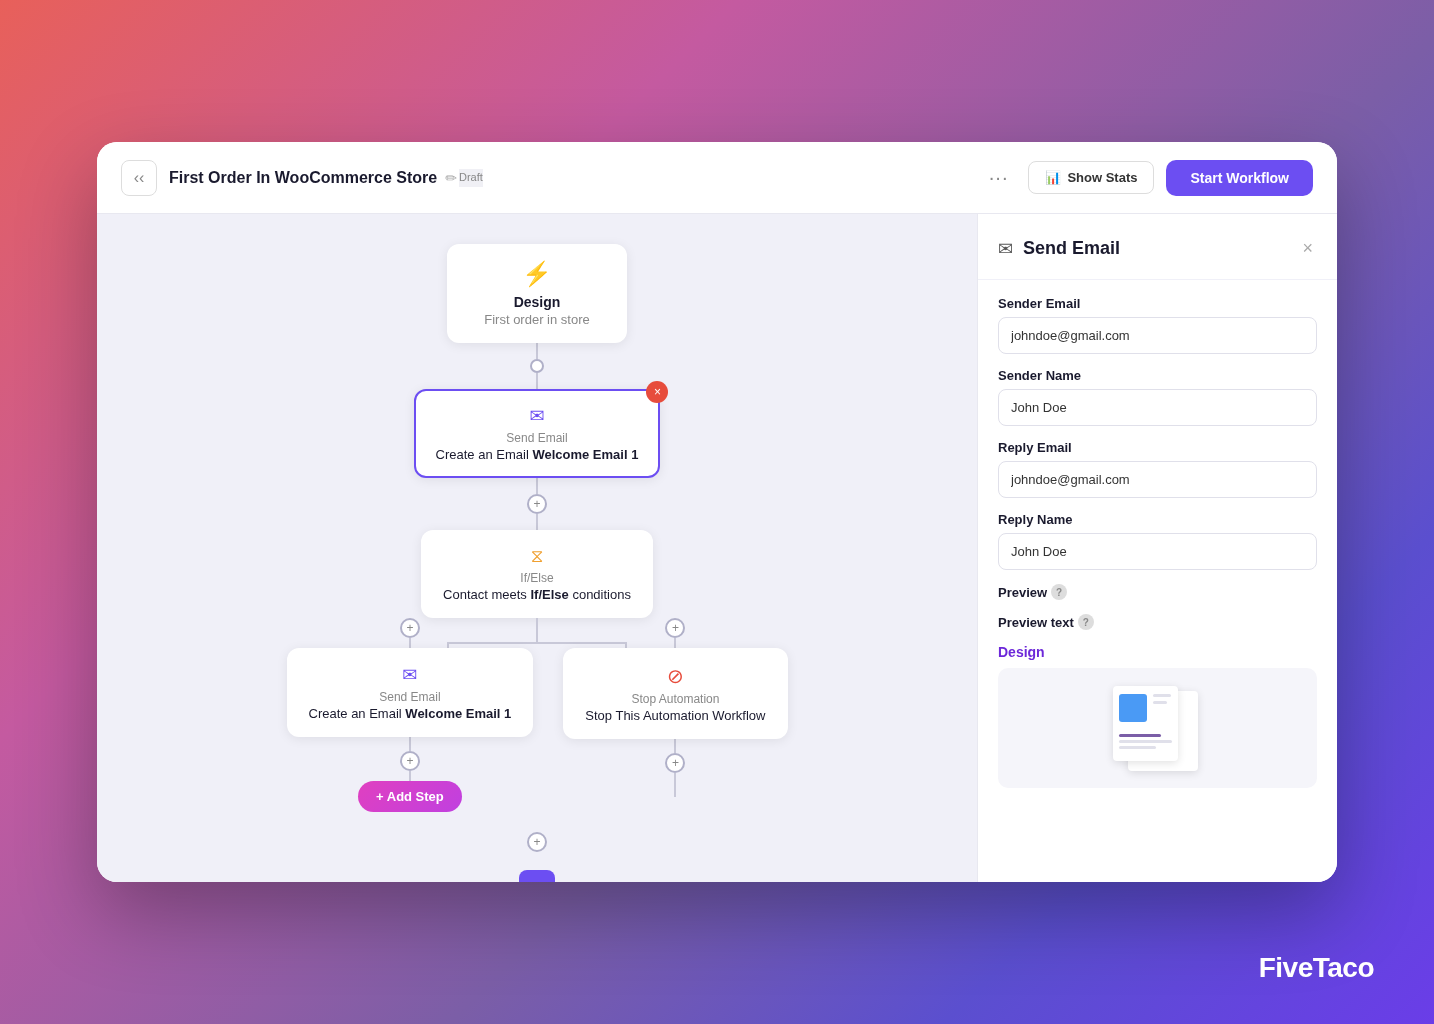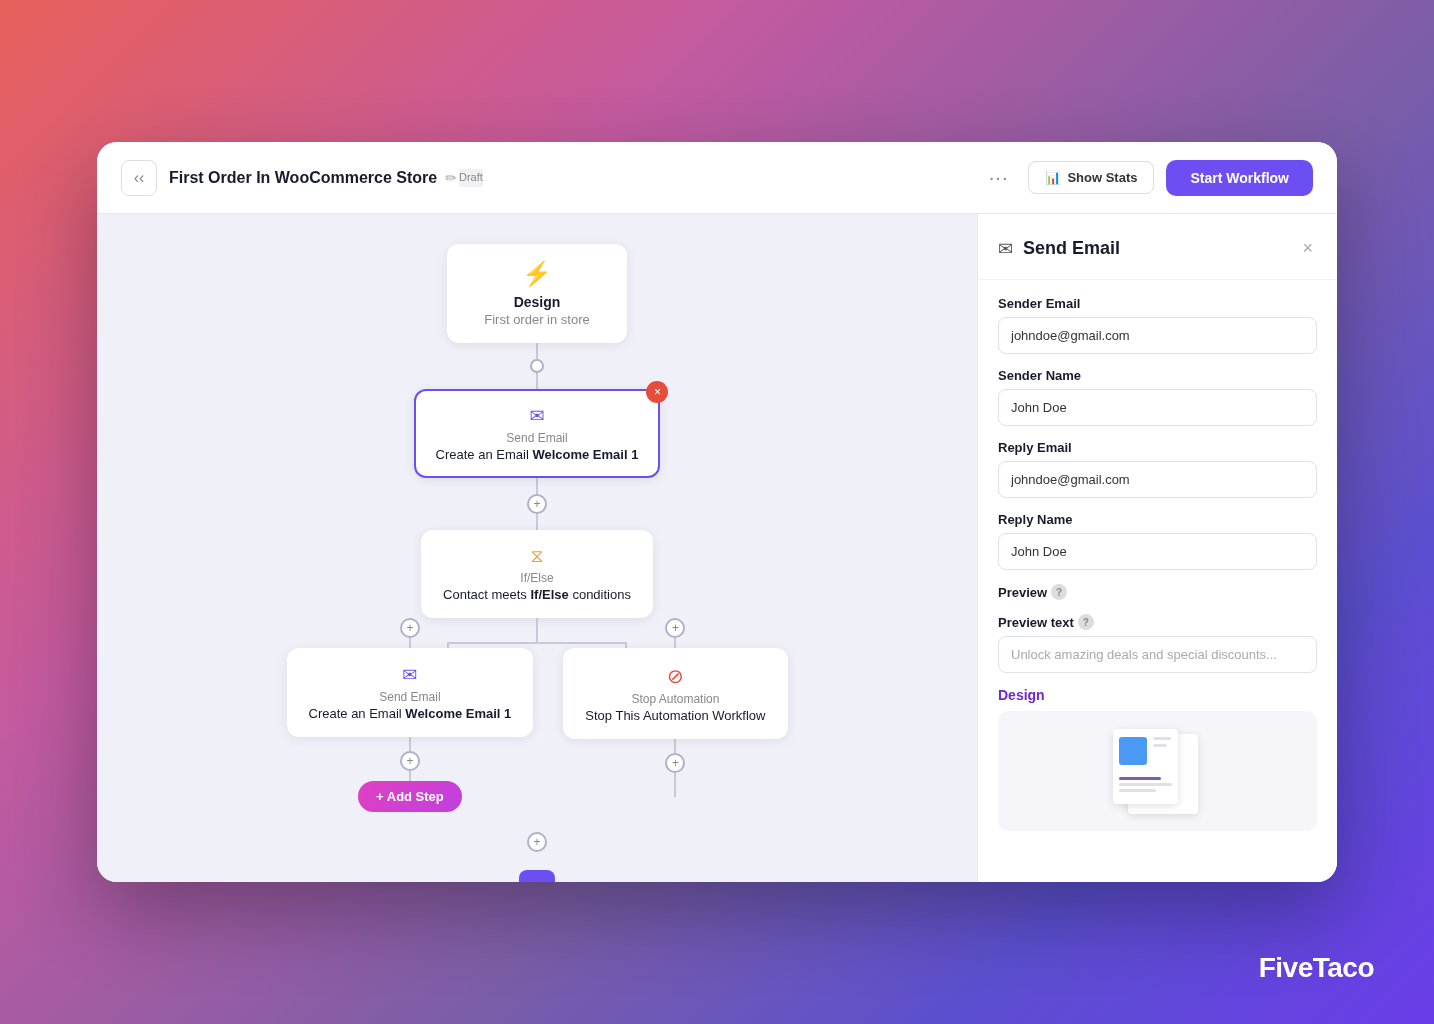--- a/index.html
+++ b/index.html
@@ -655,21 +655,20 @@
             <span>Preview</span>
             <span class="help-icon">?</span>
           </label>
         </div>
 
         <div class="form-group">
           <label class="form-label">
             <span>Preview text</span>
             <span class="help-icon">?</span>
           </label>
-          <input class="form-input" placeholder="Unlock amazing deals and special discounts..." style="">
         </div>
 
         <div class="design-section">
           <span class="design-label">Design</span>
           <div class="design-preview">
             <div class="email-template-preview">
 
               <div class="template-page back">
                 <div class="template-lines" style="top:10px; left:8px;">
                   <div class="template-line long"></div>

